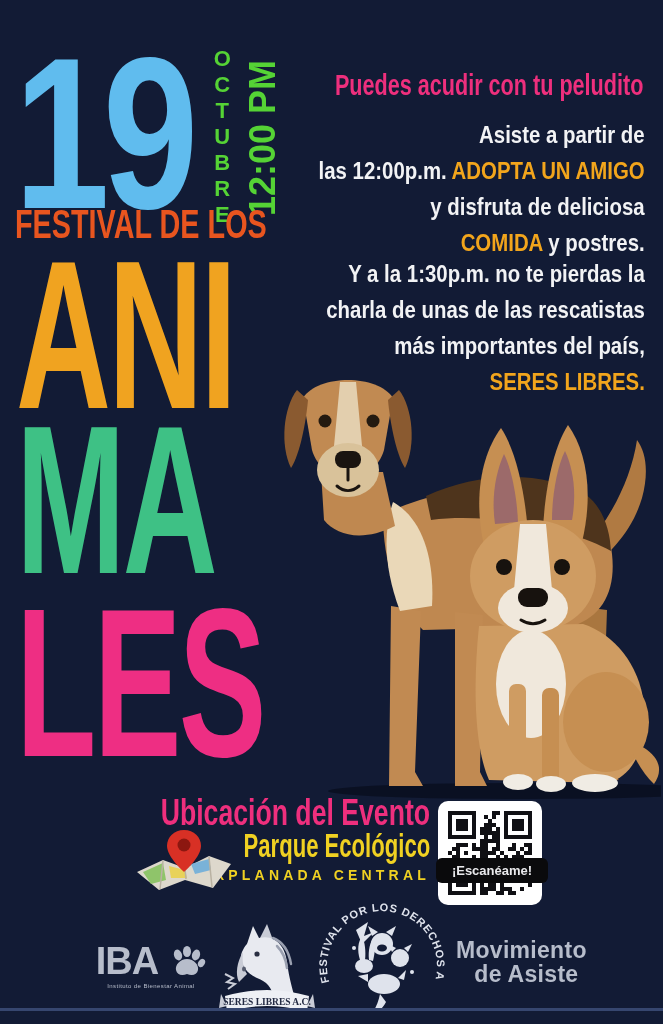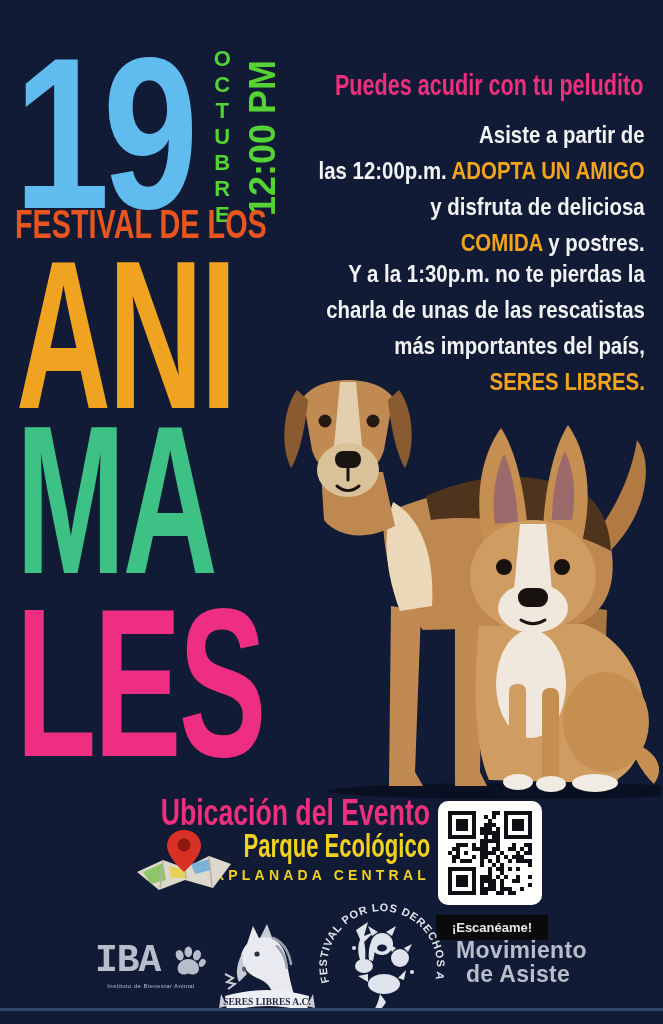--- a/index.html
+++ b/index.html
@@ -77,39 +77,39 @@
     position:absolute; right:233px; top:851px; font-size:14px; font-weight:bold;
     letter-spacing:4.2px; color:#f0d122; white-space:nowrap;
   }
   .map-icon{ position:absolute; left:133px; top:812px; width:102px; height:70px; }
 
   .qr-box{
     position:absolute; left:438px; top:785px; width:104px; height:104px;
     background:#ffffff; border-radius:10px; display:flex; align-items:center; justify-content:center;
   }
   .qr-pill{
-    position:absolute; left:436px; top:899px; width:112px; height:25px;
-    background:#0a0a0c; border-radius:0; color:#e9e9ec;
+    position:absolute; left:436px; top:842px; width:112px; height:25px;
+    background:#0a0a0c; border-radius:6px; color:#e9e9ec;
     font-size:13px; font-weight:bold; display:flex; align-items:center; justify-content:center;
     white-space:nowrap;
   }
 
   
   .logo-gray{ color:#b7bdcb; }
   .iba{
     position:absolute; left:95px; top:926px; width:112px; text-align:center;
   }
-  .iba-row{ display:flex; align-items:center; justify-content:center; gap:12px;font-family:Liberation Mono, monospace; }
+  .iba-row{ display:flex; align-items:center; justify-content:center; gap:12px; }
   .iba-name{ font-size:38px; font-weight:bold; letter-spacing:-1px; line-height:1; }
   .iba-tag{ font-size:6px; letter-spacing:.4px; margin-top:3px; }
   .horse-logo{ position:absolute; left:213px; top:896px; width:108px; height:112px; }
   .ring-logo{ position:absolute; left:310px; top:876px; width:144px; height:144px; }
   .movimiento{
     position:absolute; left:456px; top:922px;
-    font-size:23px; font-weight:bold; line-height:1.05; letter-spacing:.3px;
+    font-size:23px; font-weight:bold; line-height:1.05; letter-spacing:.3px;text-align:center;
   }
   .movimiento .m3{ padding-left:10px; }
 </style>
 </head>
 <body>
 
 <div class="poster">
 
   <div class="big-day">19</div>
   <div class="month-col">OCTUBRE</div>

